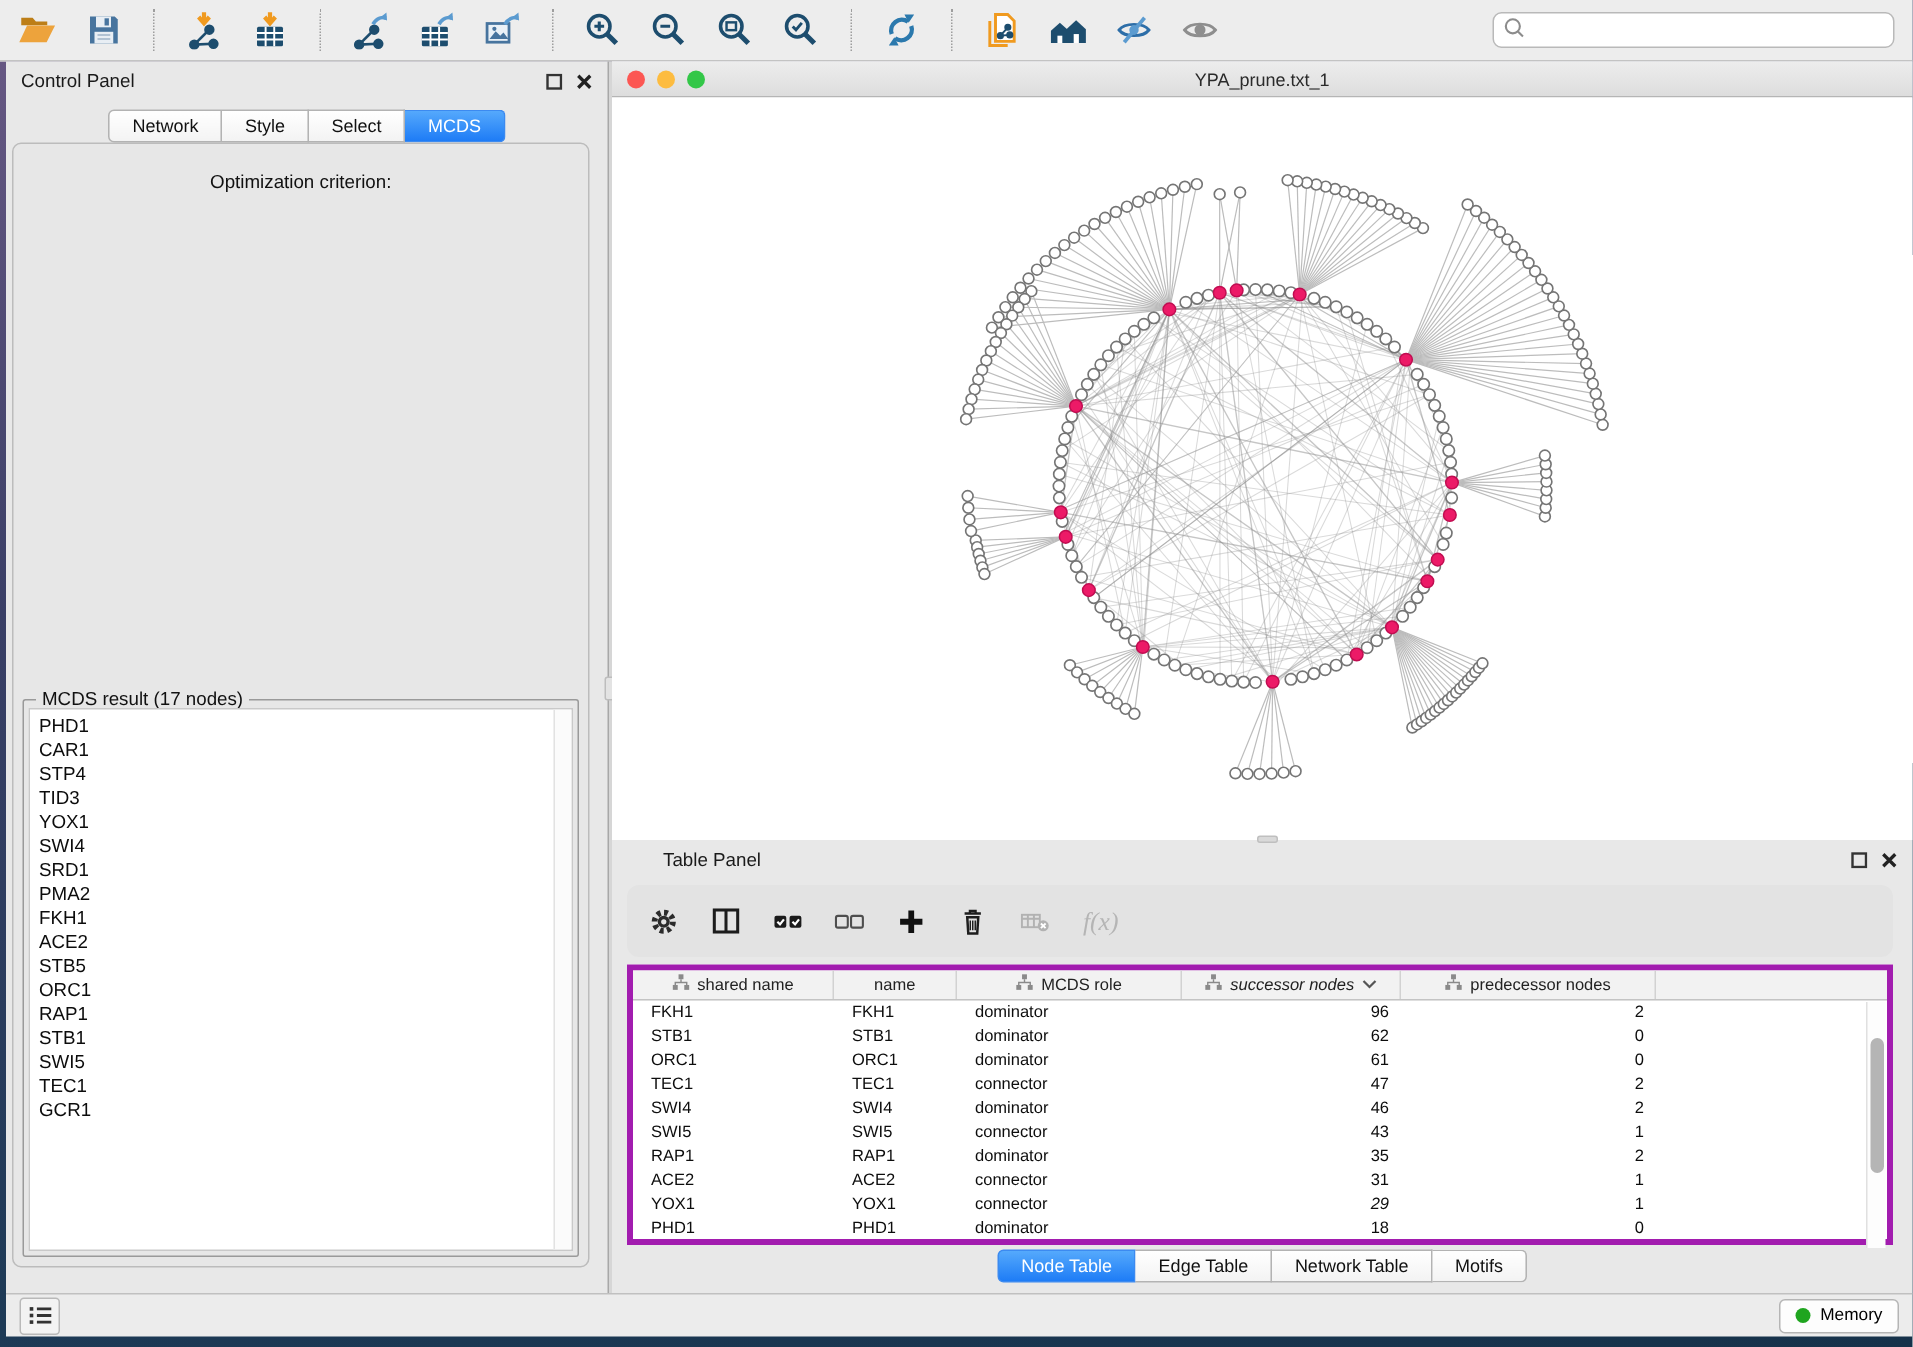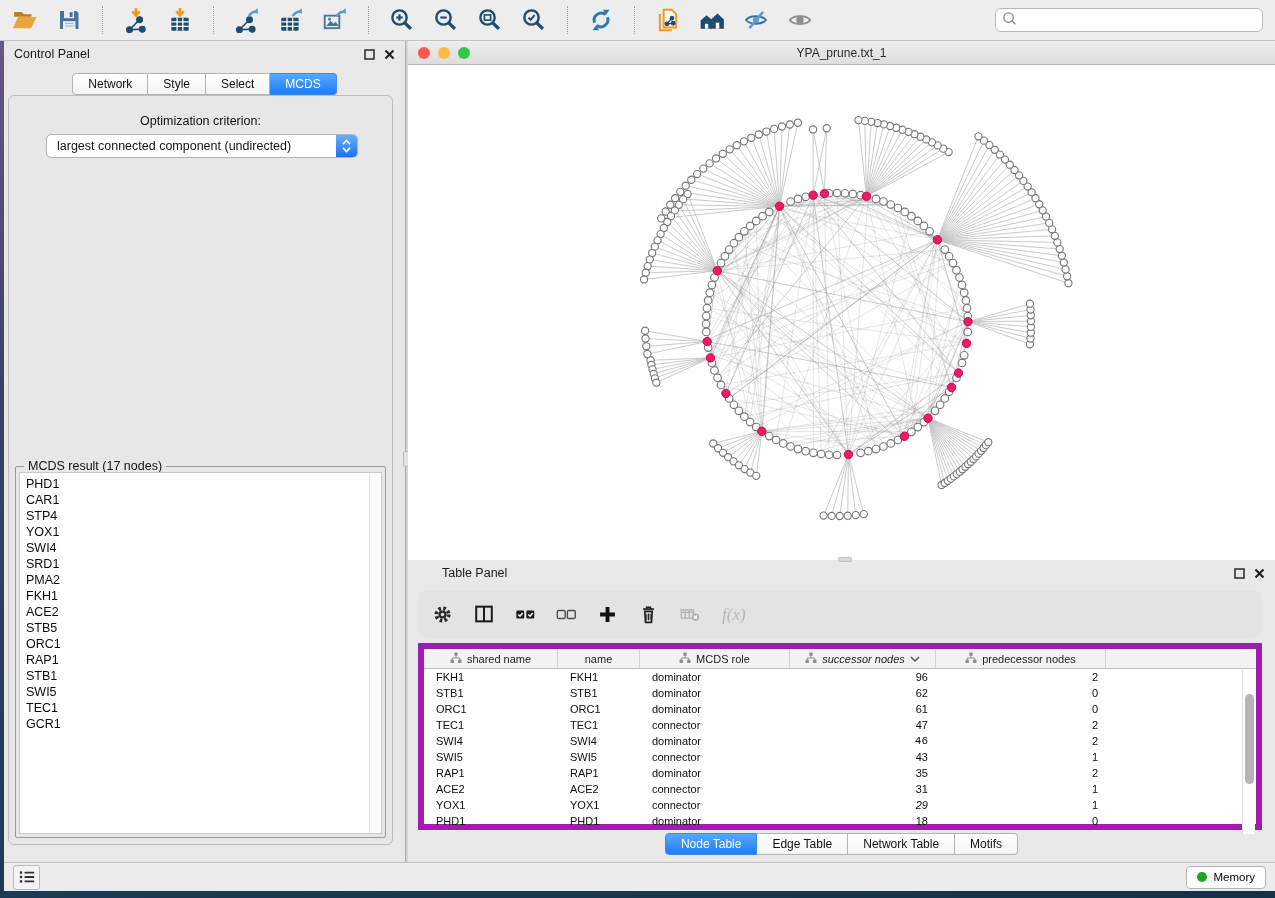--- a/index.html
+++ b/index.html
@@ -102,21 +102,21 @@
   
   .table-panel { position:absolute; left:408px; top:560px; width:867px; height:302px; background:#e8e8e8;padding-left:24px; }
   .tp-toolbar {
     position:absolute; left:10px; top:30px; width:844px; height:48px;
     background:#e3e3e3; border-radius:8px; display:flex; align-items:center; padding:0 14px; gap:20px;
   }
   .tp-icon { display:inline-flex; align-items:center; justify-content:center; cursor:pointer; }
   .tp-icon.disabled { cursor:default; }
   .tp-table {
     position:absolute; left:10px; top:83px; width:844px; height:187px;
-    background:#fff; border:6px solid #a21caf;
+    background:#fff; border:4px solid #a21caf;
   }
   .tp-thead { display:flex; height:20px; background:#f2f2f2; border-bottom:1px solid #c4c4c4; }
   .th {
     display:flex; align-items:center; justify-content:center; gap:5px;
     border-right:1px solid #d2d2d2; font-size:11px; color:#222; cursor:pointer; overflow:hidden;
   }
   .th.filler { flex:1; border-right:none; cursor:default; }
   .tp-tbody { position:relative; }
   .tr { display:flex; height:16px; cursor:default; }
   .td { font-size:11px; line-height:16px; color:#0d0d0d; padding-left:12px; white-space:nowrap; overflow:hidden; }
@@ -333,35 +333,27 @@
       </span>
     </div>
     <div class="cp-tabs" id="cp-tabs">
         <div class="seg-tab">Network</div>
         <div class="seg-tab">Style</div>
         <div class="seg-tab">Select</div>
         <div class="seg-tab active">MCDS</div>
       </div>
     <div class="cp-body">
       <div class="crit-label">Optimization criterion:</div>
-      <div class="select">
-        <span class="select-value">largest connected component (undirected)</span>
-        <span class="select-cap">
-          <svg width="11" height="14" viewBox="0 0 11 14">
-              <path d="M2 5.2L5.5 1.5 9 5.2" fill="none" stroke="#fff" stroke-width="1.7"></path>
-              <path d="M2 8.8L5.5 12.5 9 8.8" fill="none" stroke="#fff" stroke-width="1.7"></path>
-            </svg>
-        </span>
-      </div>
       <div class="groupbox">
         <span class="groupbox-title">MCDS result (17 nodes)</span>
         <div class="mcds-list" id="mcds-list">
             <div class="mcds-item">PHD1</div>
             <div class="mcds-item">CAR1</div>
             <div class="mcds-item">STP4</div>
+            <div class="mcds-item">TID3</div>
             <div class="mcds-item">YOX1</div>
             <div class="mcds-item">SWI4</div>
             <div class="mcds-item">SRD1</div>
             <div class="mcds-item">PMA2</div>
             <div class="mcds-item">FKH1</div>
             <div class="mcds-item">ACE2</div>
             <div class="mcds-item">STB5</div>
             <div class="mcds-item">ORC1</div>
             <div class="mcds-item">RAP1</div>
             <div class="mcds-item">STB1</div>
@@ -1114,21 +1106,21 @@
             <div class="td" style="width: 134px;">TEC1</div>
             <div class="td" style="width: 82px;">TEC1</div>
             <div class="td" style="width: 150px;">connector</div>
             <div class="td num" style="width: 146px;">47</div>
             <div class="td num" style="width: 170px;">2</div>
           </div>
           <div class="tr">
             <div class="td" style="width: 134px;">SWI4</div>
             <div class="td" style="width: 82px;">SWI4</div>
             <div class="td" style="width: 150px;">dominator</div>
-            <div class="td num" style="width: 146px; font-family: Liberation Mono, monospace;">46</div>
+            <div class="td num" style="width: 146px;">46</div>
             <div class="td num" style="width: 170px;">2</div>
           </div>
           <div class="tr">
             <div class="td" style="width: 134px;">SWI5</div>
             <div class="td" style="width: 82px;">SWI5</div>
             <div class="td" style="width: 150px;">connector</div>
             <div class="td num" style="width: 146px;">43</div>
             <div class="td num" style="width: 170px;">1</div>
           </div>
           <div class="tr">

